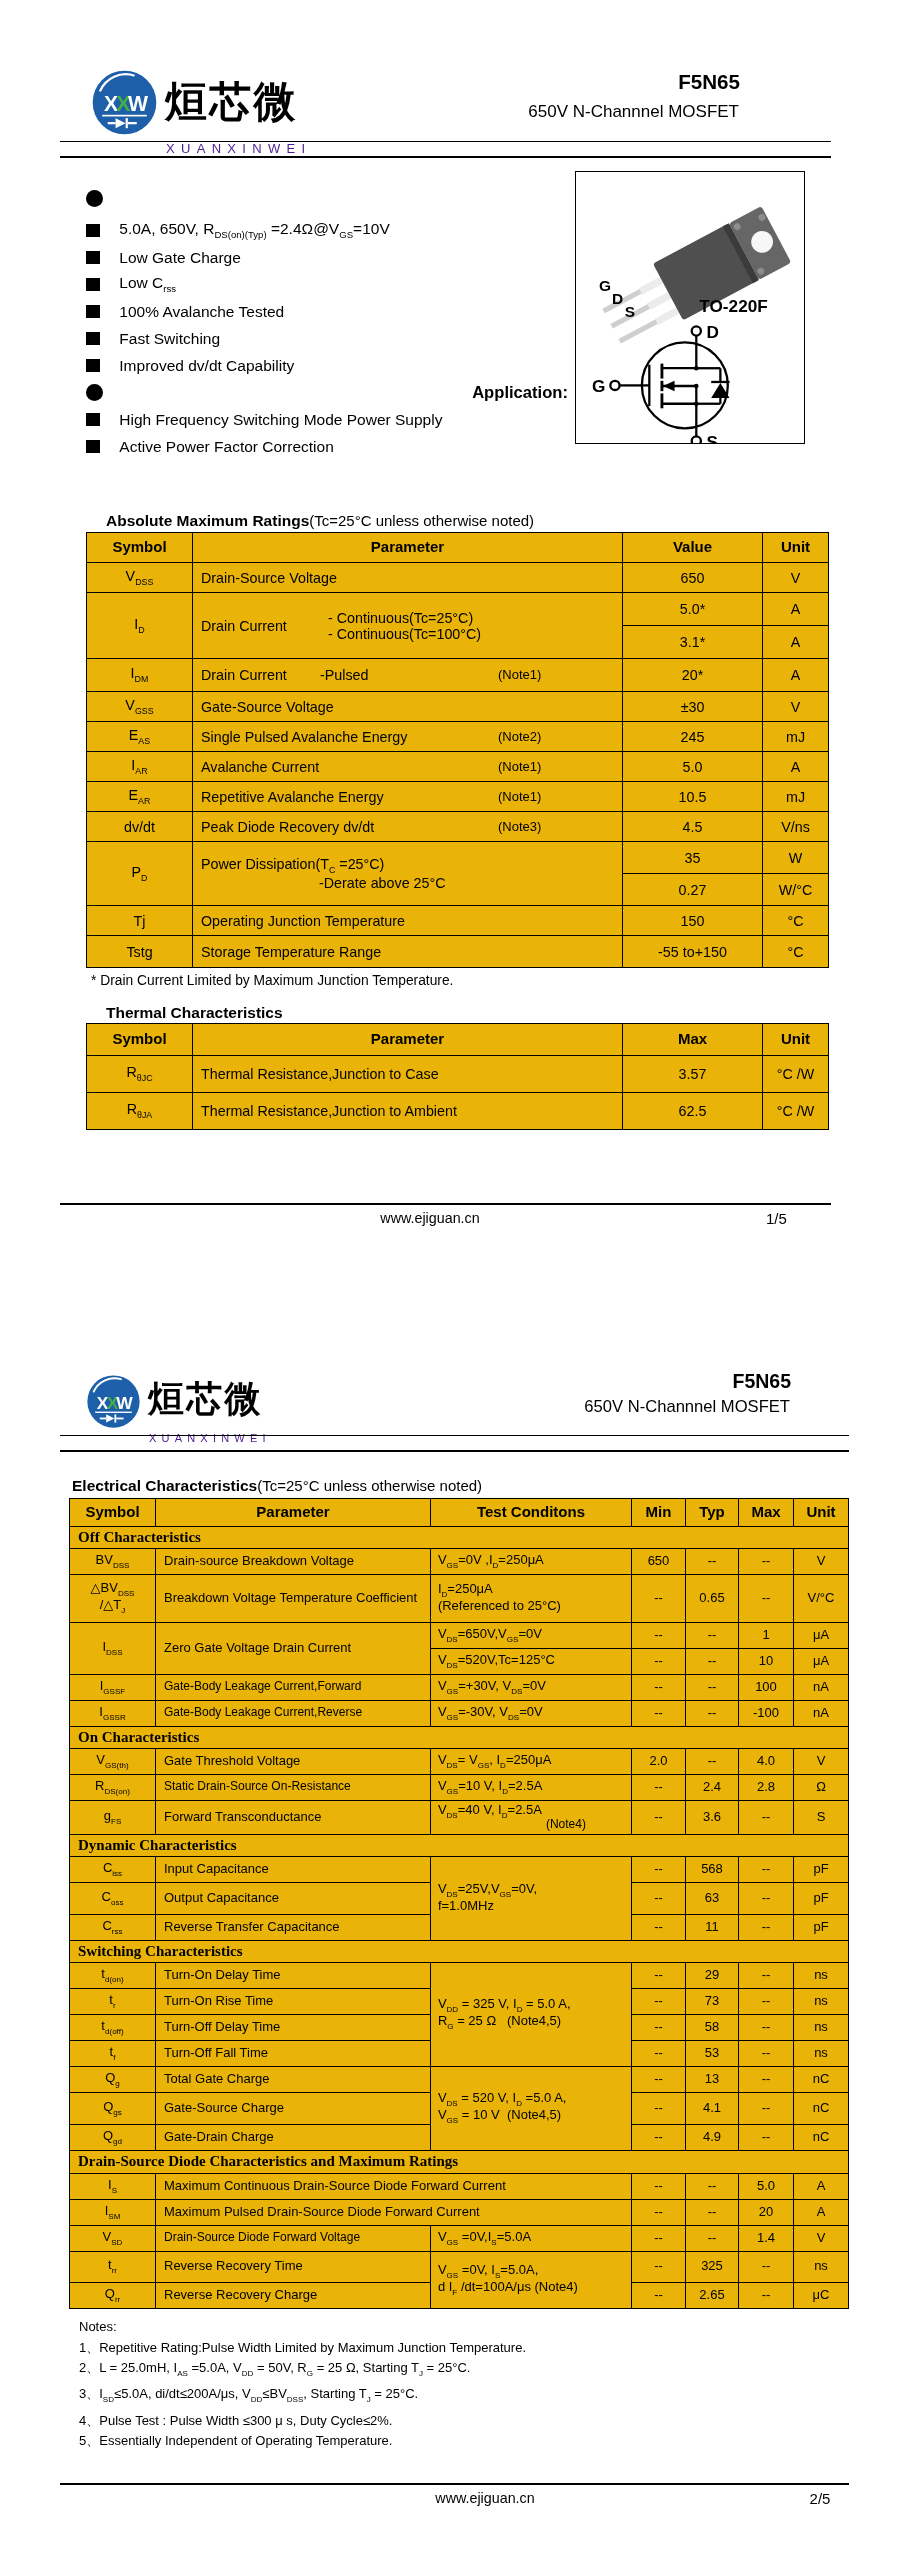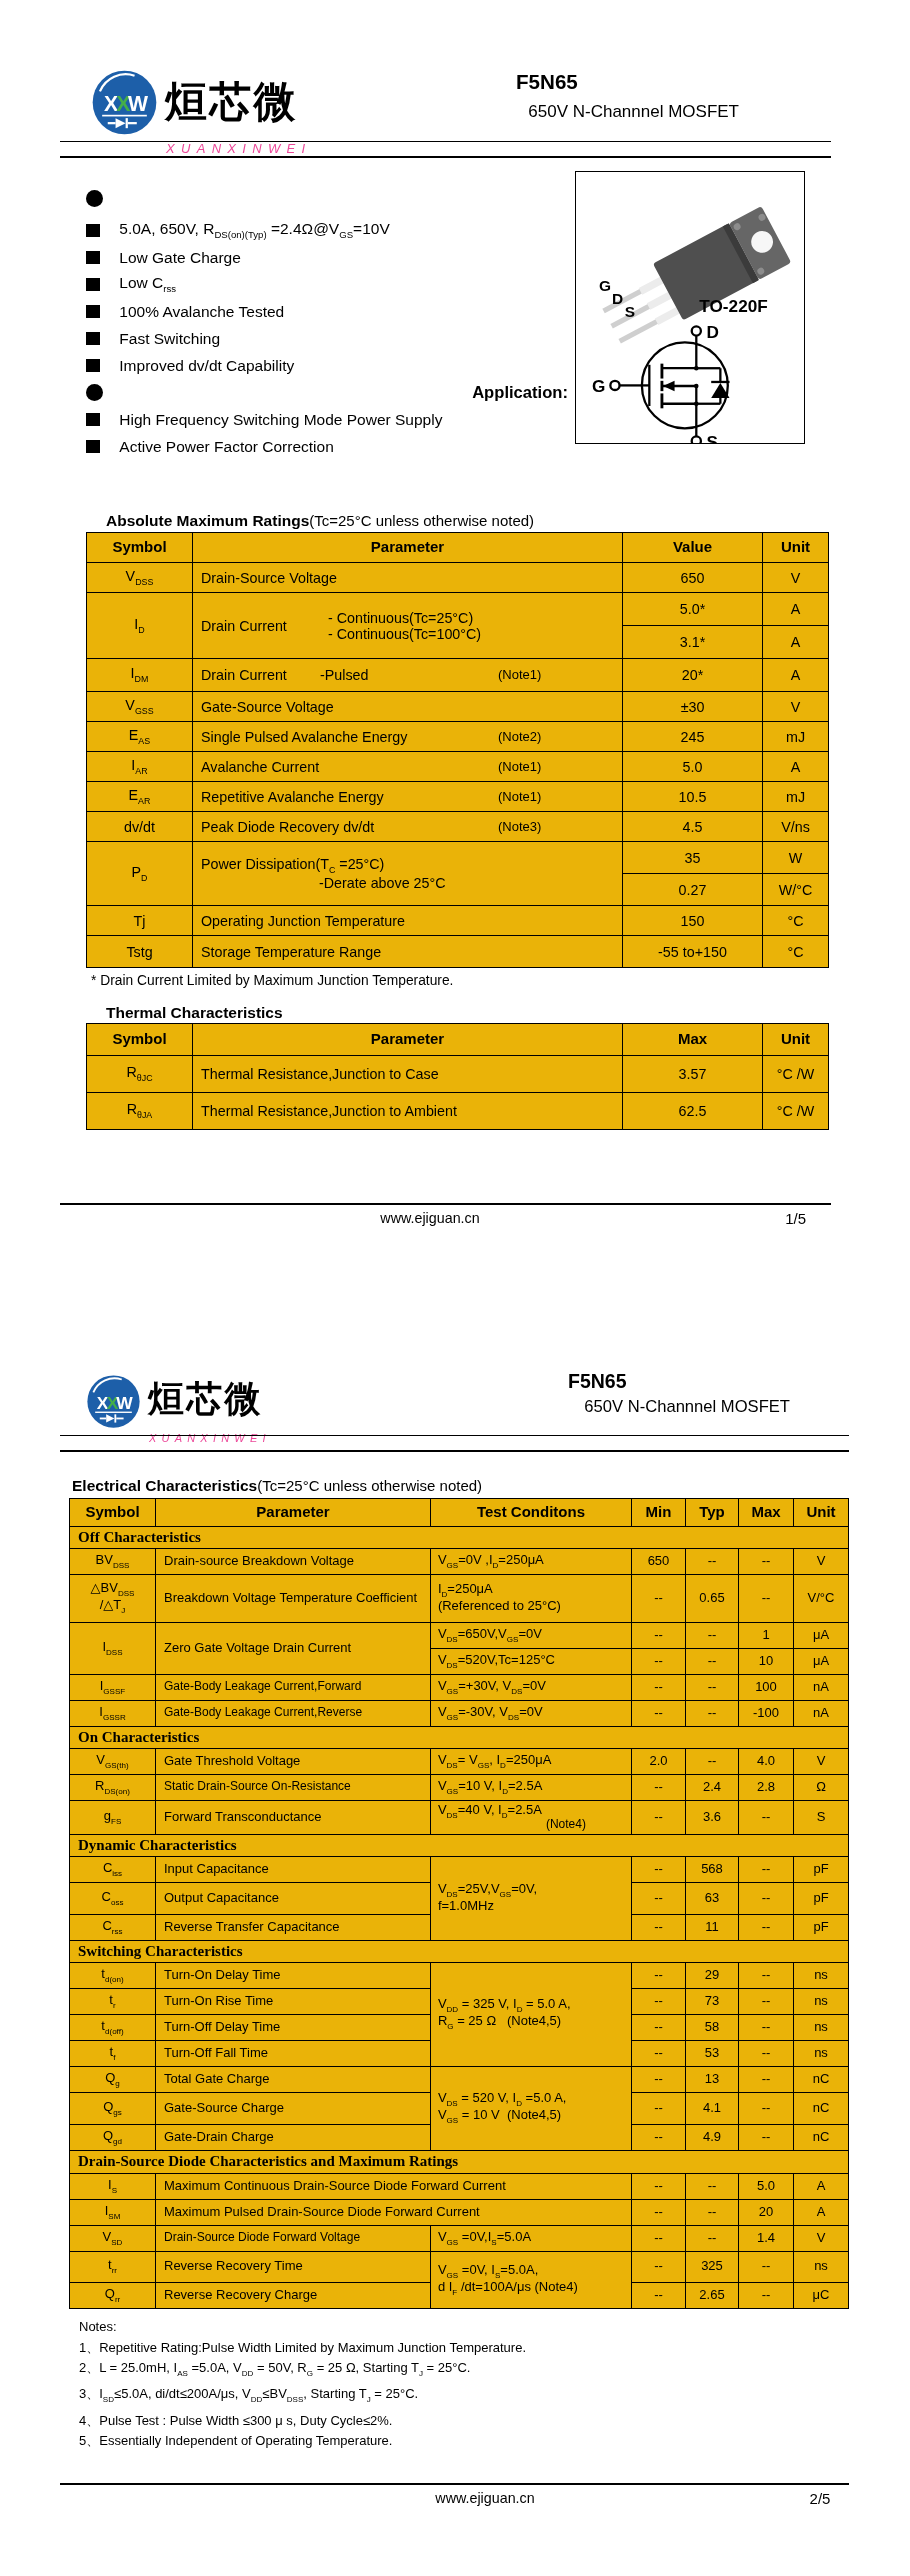--- a/index.html
+++ b/index.html
@@ -4,22 +4,22 @@
 <style>
   html,body{margin:0;padding:0;background:#fff;}
   body{width:910px;font-family:"Liberation Sans","DejaVu Sans",sans-serif;color:#000;}
   #doc{position:relative;width:910px;height:2576px;background:#fff;overflow:hidden;}
   .page{position:absolute;left:0;width:910px;height:1288px;background:#fff;}
   #p1{top:0;} #p2{top:1288px;}
   .abs{position:absolute;}
   .rule{position:absolute;background:#000;}
   
   .brand-cn{font-weight:bold;font-size:42px;letter-spacing:2.3px;line-height:1;}
-  .brand-en{font-size:13px;letter-spacing:6.3px;color:#ec4899;line-height:1;font-style:italic;}
-  .part{font-weight:bold;font-size:20.6px;text-align:left;line-height:1;}
+  .brand-en{font-size:13px;letter-spacing:6.3px;color:#4c1d95;line-height:1;}
+  .part{font-weight:bold;font-size:20.6px;text-align:right;line-height:1;}
   .subtitle{font-size:17px;text-align:right;line-height:1;}
   
   .feat-list{position:absolute;left:86px;top:217px;width:482px;}
   .feat{display:flex;align-items:center;height:27px;}
   .sqb{width:13.8px;height:13.8px;background:#000;flex:0 0 13.8px;margin-right:19.5px;}
   .cirb{width:17px;height:17px;background:#000;border-radius:50%;}
   .feat-txt{font-size:15.5px;}
   .app-row{display:flex;align-items:center;height:27px;justify-content:space-between;}
   .app-label{font-weight:bold;font-size:16.6px;margin-left:2.3px;}
   
@@ -305,21 +305,21 @@
         <td>R<sub>θJA</sub></td>
         <td class="pl">Thermal Resistance,Junction to Ambient</td>
         <td>62.5</td>
         <td>°C /W</td>
       </tr>
     </tbody>
       </table>
 
     <div class="rule" style="left:60px;top:1203px;width:771px;height:2.3px"></div>
     <div class="footer-site" style="left:321px;top:1210px;width:218px;text-align:center">www.ejiguan.cn</div>
-    <div class="footer-page" style="left:766px;top:1210px;width:40px;text-align:right">1/5</div>
+    <div class="footer-page" style="left:766px;top:1210px;width:40px;text-align:left">1/5</div>
   </div>
 
   <div class="page" id="p2">
 
     <svg class="abs" style="left:86px;top:86px" width="55" height="55" viewBox="0 0 120 120">
       <circle cx="60" cy="60" r="57" fill="#1d5fa9"></circle>
       <path d="M 16 40 A 50 50 0 0 1 78 12" stroke="#ffffff" stroke-width="4" fill="none"></path>
       <text x="36" y="76" text-anchor="middle" font-size="38" font-weight="bold" fill="#ffffff">X</text>
       <text x="58" y="76" text-anchor="middle" font-size="38" font-weight="bold" fill="#44ae49">X</text>
       <text x="84" y="76" text-anchor="middle" font-size="38" font-weight="bold" fill="#ffffff">W</text>

